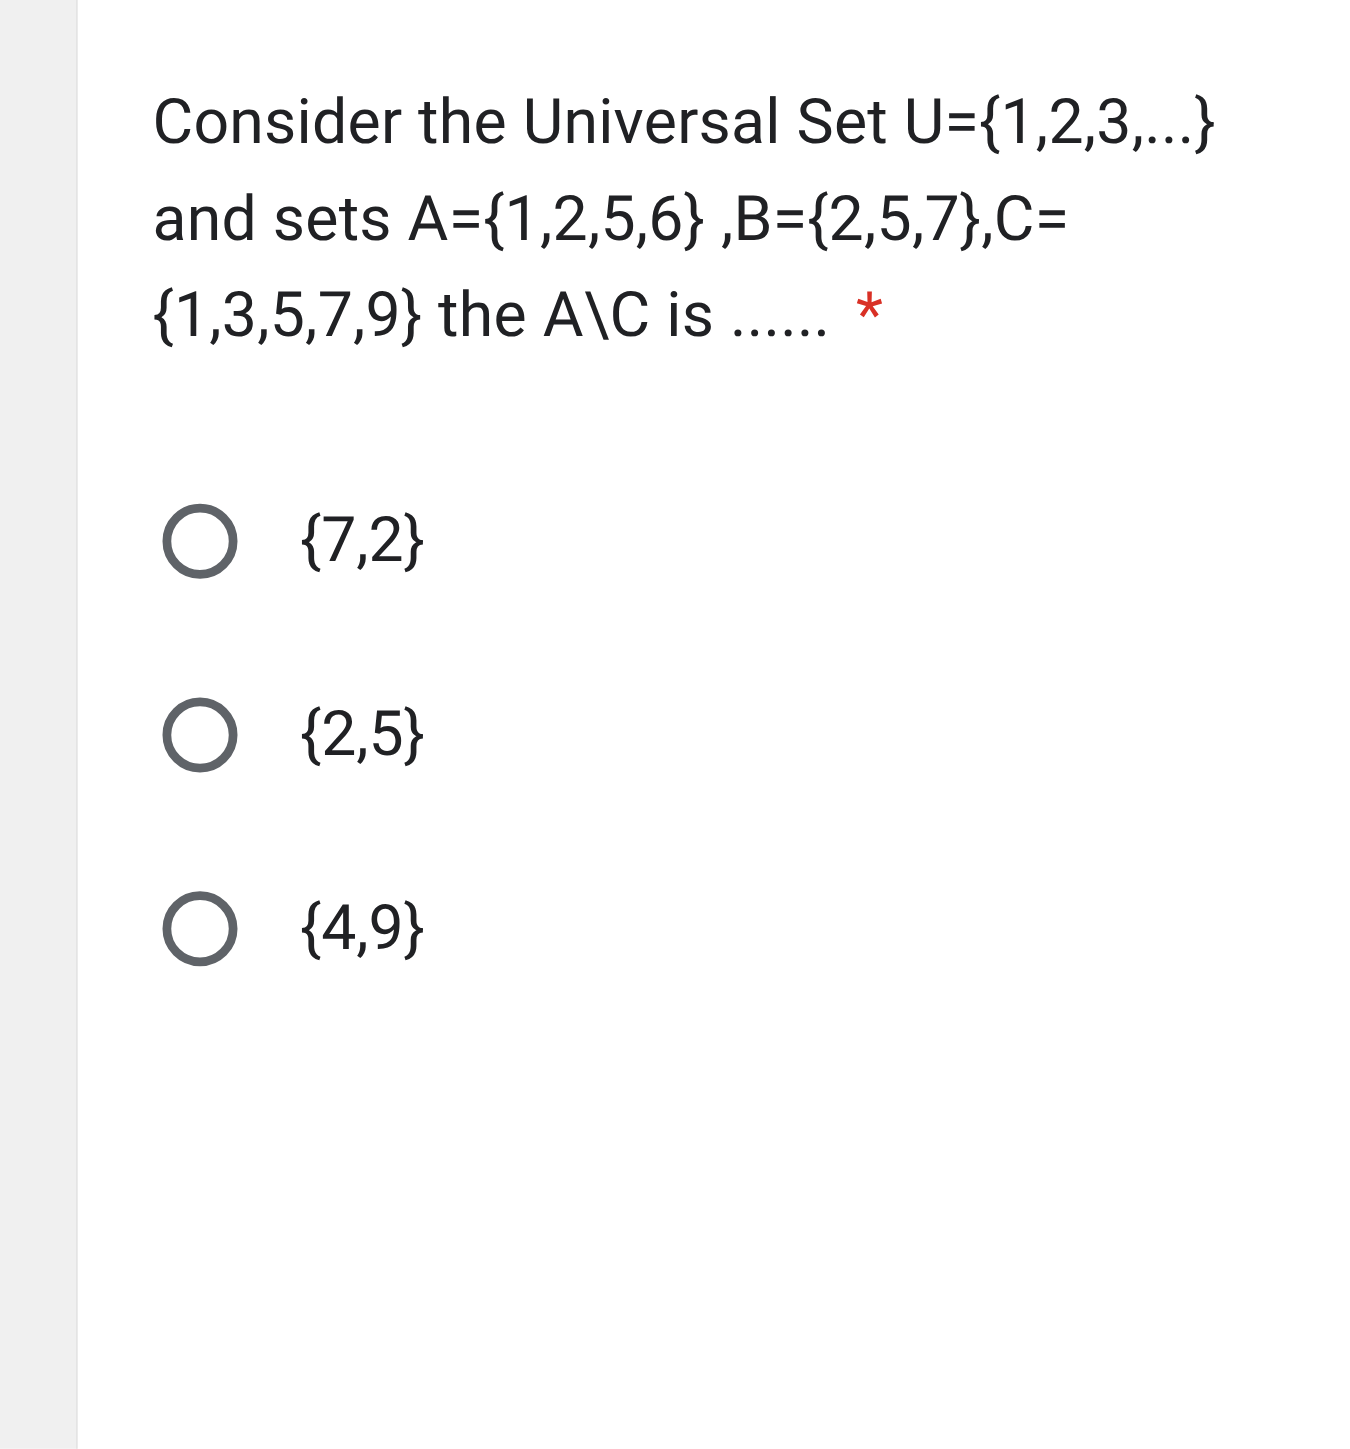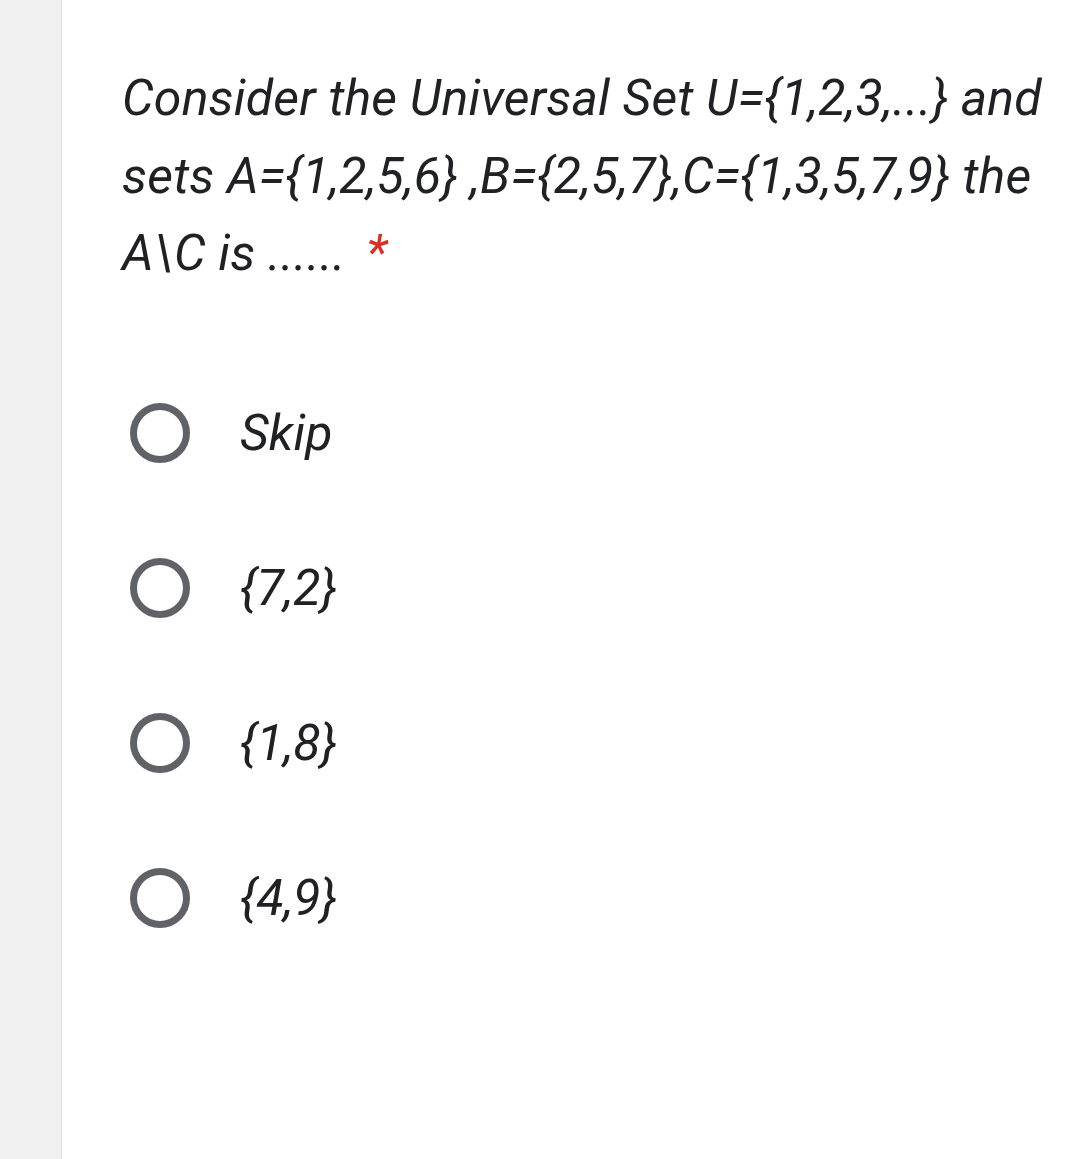--- a/index.html
+++ b/index.html
@@ -1,19 +1,18 @@
 <!DOCTYPE html>
 <html><head>
   <meta charset="utf-8">
   <style>
     * {
       margin: 0;
       padding: 0;
       box-sizing: border-box;
-      font-style: italic;
     }
     body {
       font-family: 'Roboto', 'Helvetica Neue', Arial, sans-serif;
       background: #fff;
       width: 1080px;
       height: 1159px;
       position: relative;
     }
     .left-edge {
       position: absolute;
@@ -75,28 +74,24 @@
 
 <div class="content">
   <div class="question-text">
     <span>Consider the Universal Set U={1,2,3,...} and sets A={1,2,5,6} ,B={2,5,7},C={1,3,5,7,9} the A\C is ......</span>
     <span class="required-star">*</span>
   </div>
 
   <div class="options">
     <div class="option">
       <div class="radio-circle"></div>
-      <span class="option-label">Skip</span>
-    </div>
-    <div class="option">
-      <div class="radio-circle"></div>
       <span class="option-label">{7,2}</span>
     </div>
     <div class="option">
       <div class="radio-circle"></div>
-      <span class="option-label">{1,8}</span>
+      <span class="option-label">{2,5}</span>
     </div>
     <div class="option">
       <div class="radio-circle"></div>
       <span class="option-label">{4,9}</span>
     </div>
   </div>
 </div>
 
 </body></html>

